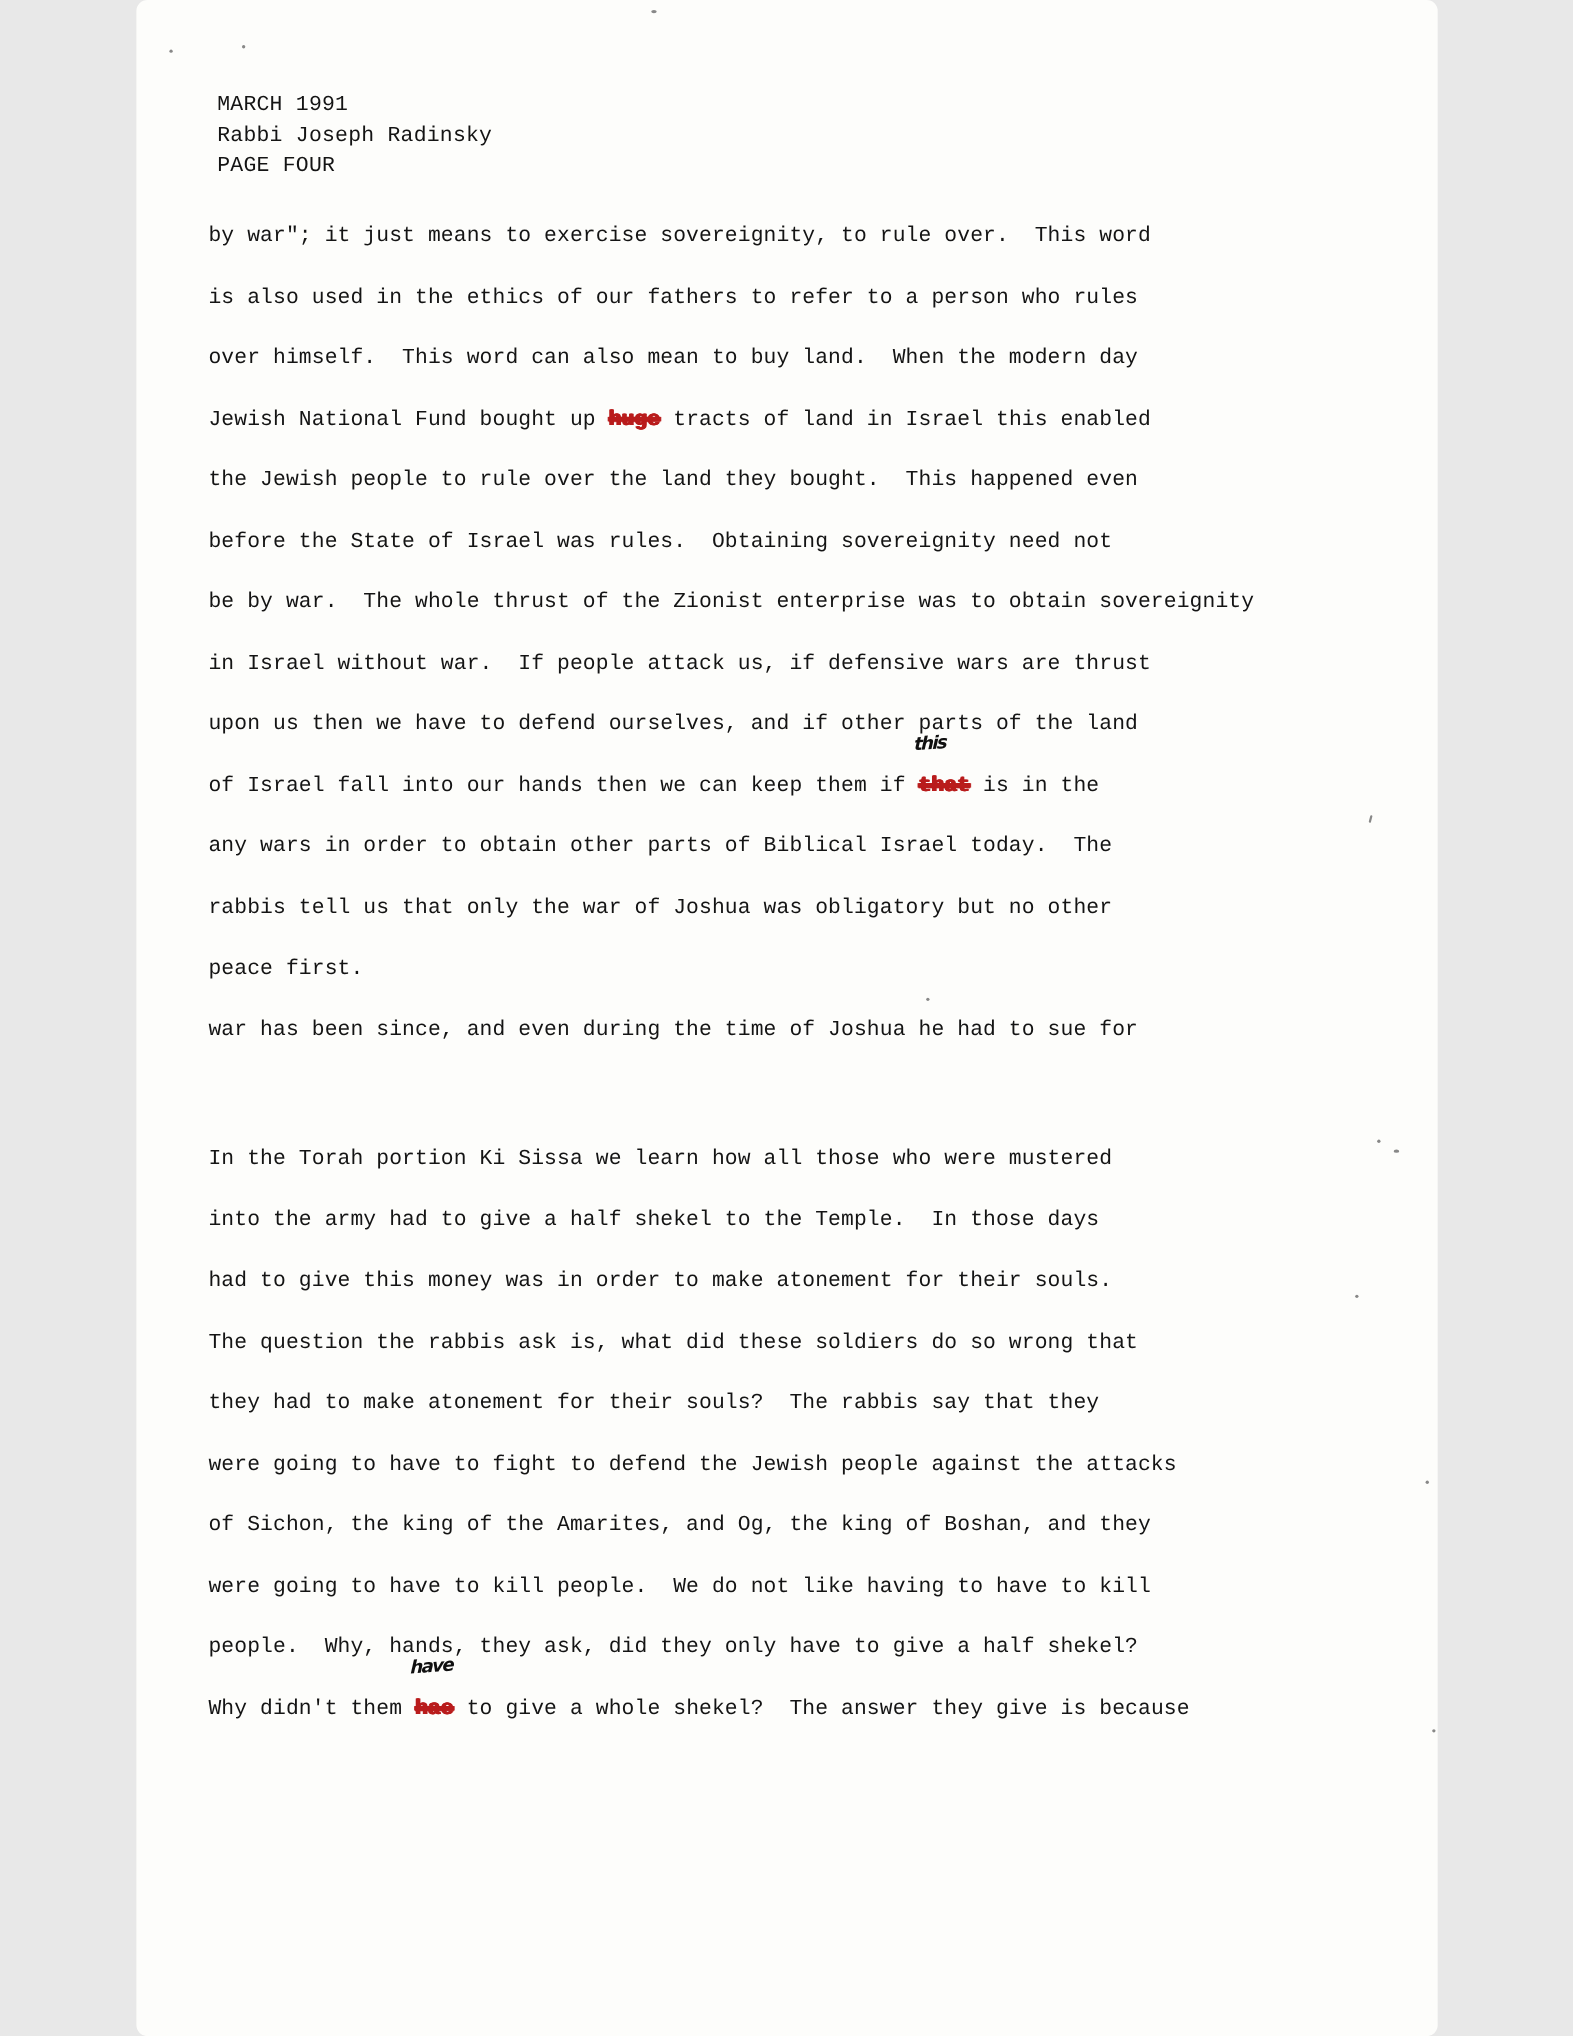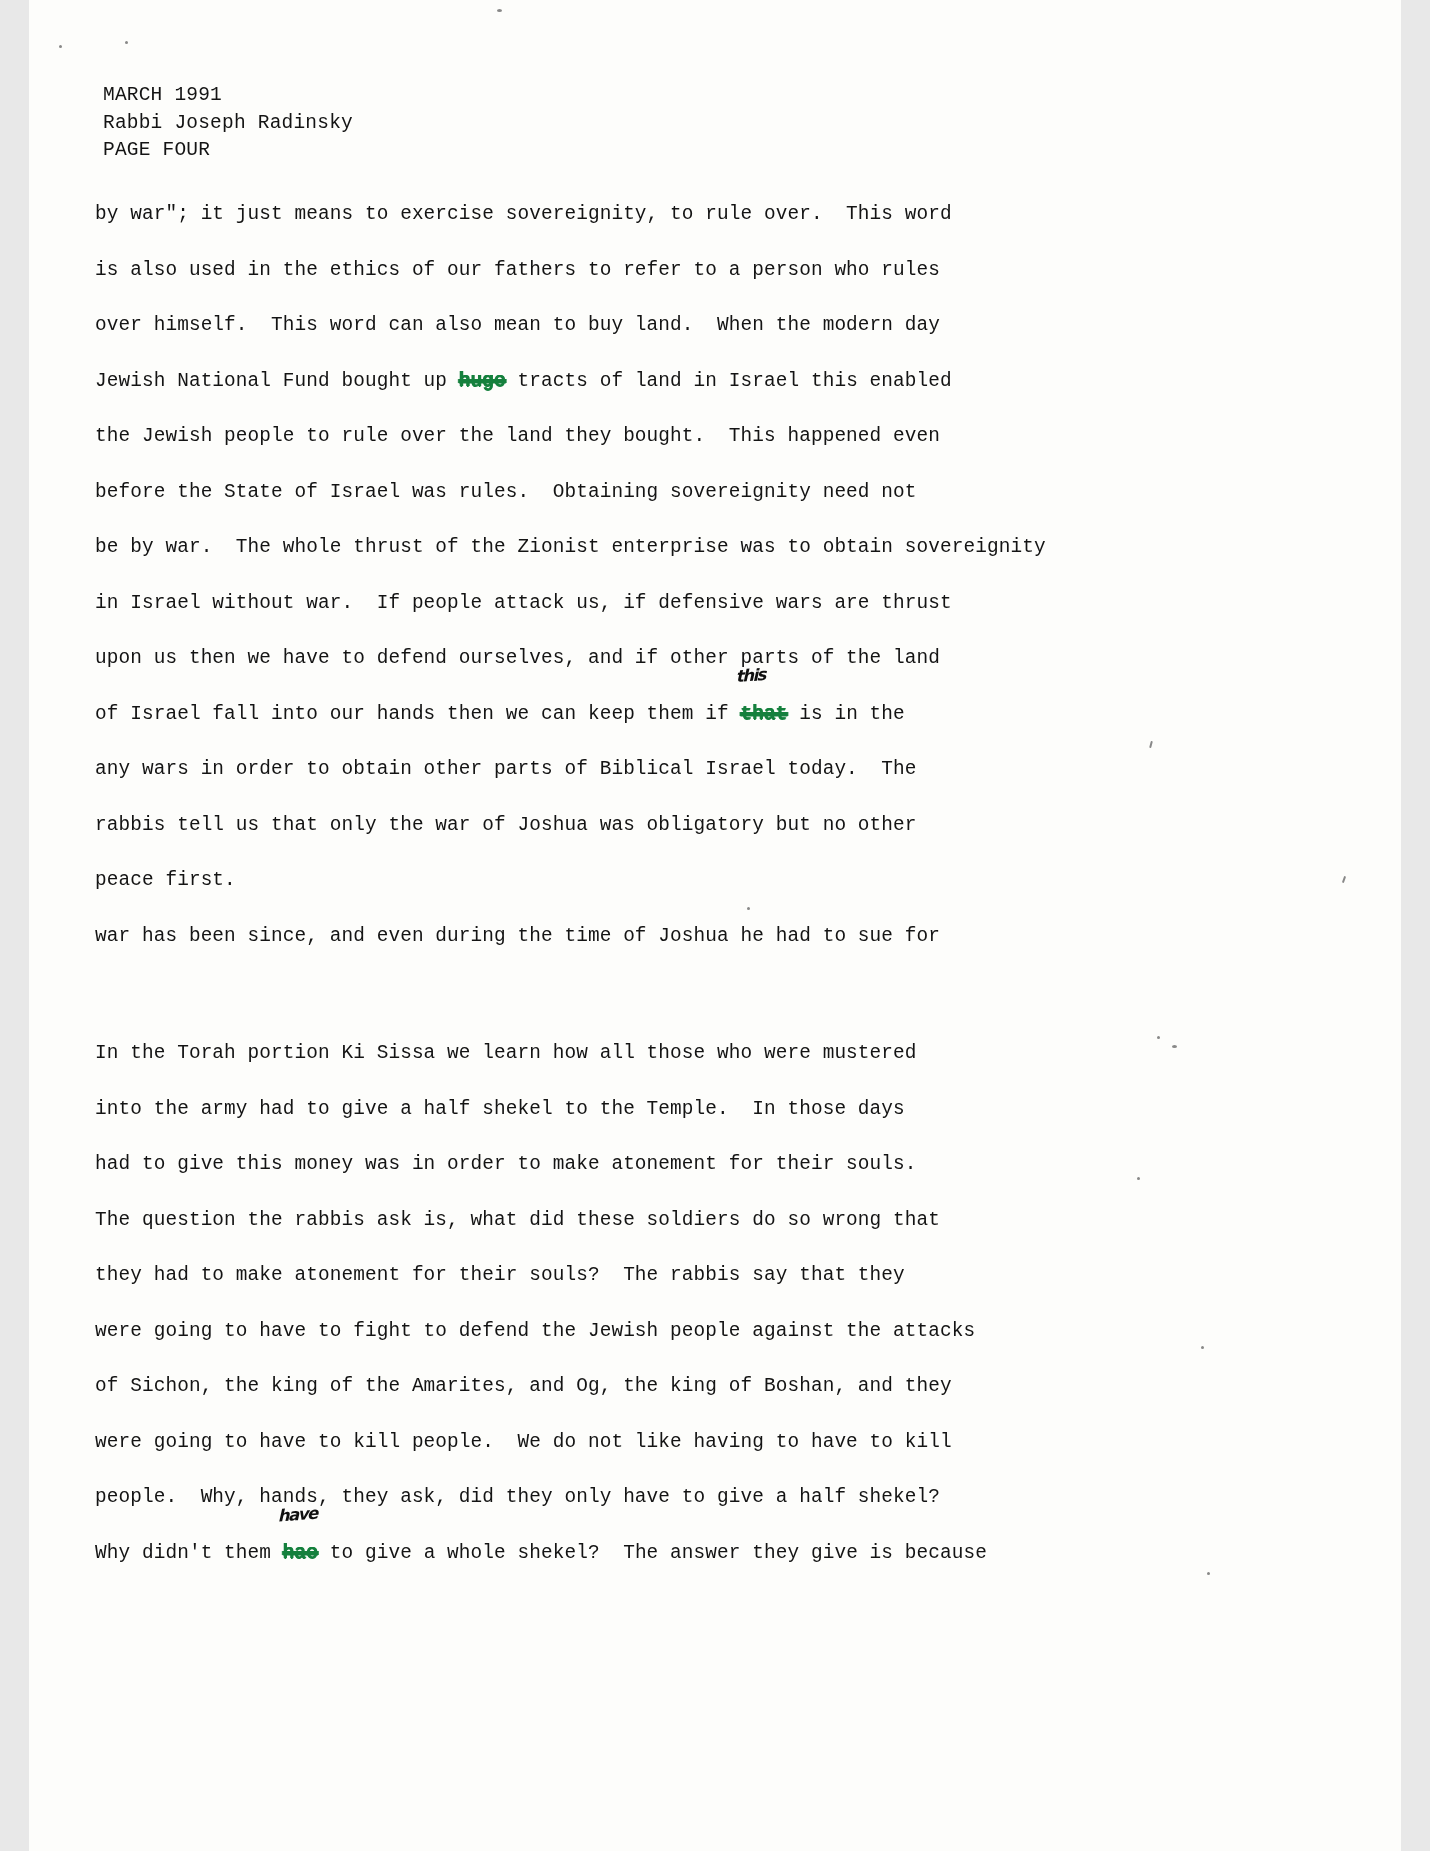--- a/index.html
+++ b/index.html
@@ -2,27 +2,28 @@
 <html><head>
 <meta charset="utf-8">
 <style>
   html, body {
     margin: 0;
     padding: 0;
     background: #e8e8e8;
   }
   .page {
     position: relative;
-    width: 1372px;
+    width: 1183px;
     height: 1851px;
     margin: 0 auto;
     background: #fdfdfb;
     color: #141414;
     font-family: "Liberation Mono", "DejaVu Sans Mono", monospace;
     overflow: hidden;
+    border-radius: 10px;
   }
   .doc-header {
     position: absolute;
     left: 74px;
     top: 82px;
     font-size: 19.5px;
     line-height: 27.5px;
     white-space: pre;
     letter-spacing: 0.2px;
   }
@@ -37,22 +38,22 @@
   .paragraph + .paragraph { margin-top: 62px; }
   .line {
     height: 55.5px;
     line-height: 55.5px;
     white-space: pre;
     letter-spacing: 0.1px;
   }
   
   .correction { position: relative; display: inline-block; }
   .struck {
-    font-weight: normal;
-    color: #15803d;
+    font-weight: bold;
+    color: #b91c1c;
     text-decoration: line-through;
     text-decoration-thickness: 4px;
     text-shadow: 0.8px 0 0 currentColor, -0.8px 0 0 currentColor, 0 0.5px 0 currentColor;
   }
   
   .above {
     position: absolute;
     left: -4px;
     top: 5px;
     height: 20px;

